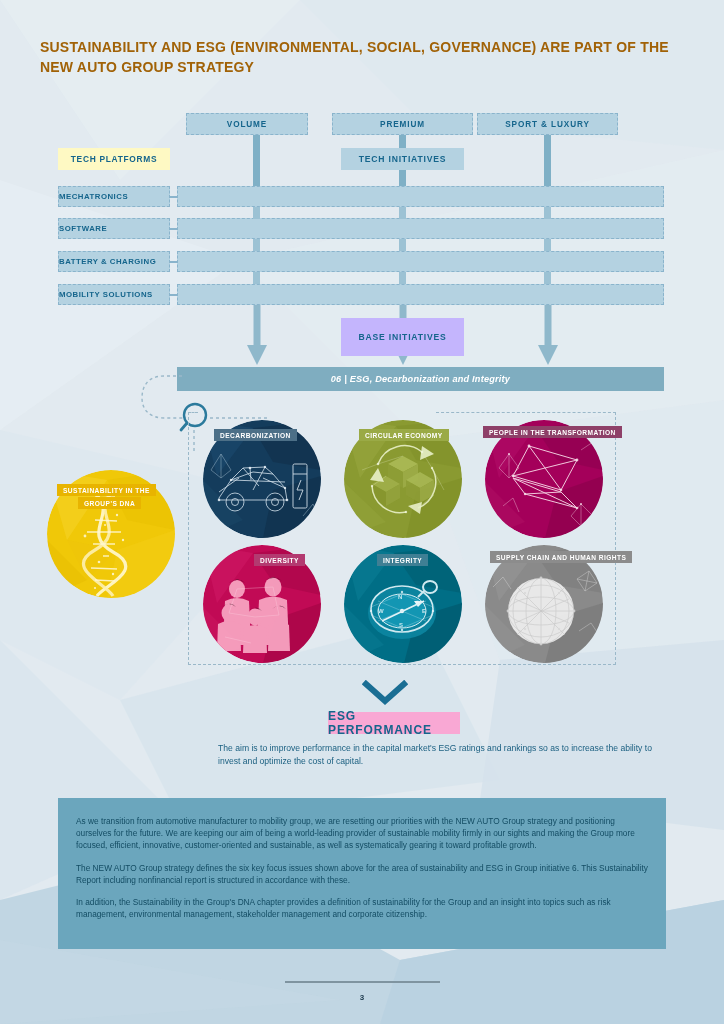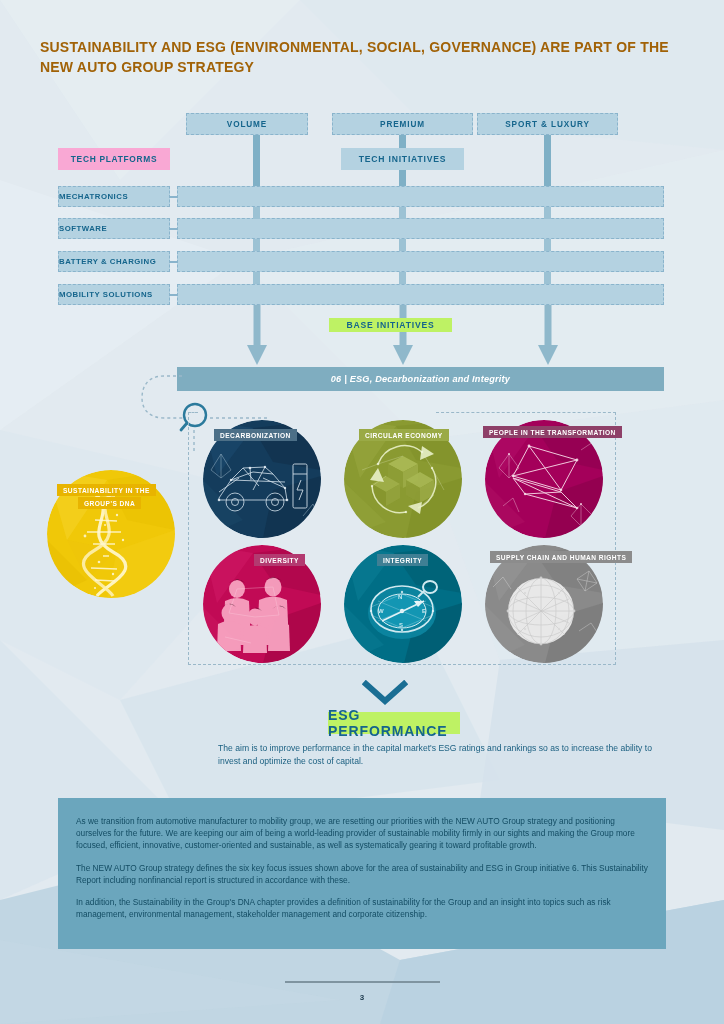--- a/index.html
+++ b/index.html
@@ -60,21 +60,21 @@
     justify-content: center;
   }
   .brand-volume  { left: 186px; top: 113px; width: 122px; }
   .brand-premium { left: 332px; top: 113px; width: 141px; }
   .brand-sport   { left: 477px; top: 113px; width: 141px; }
 
   .tech-platforms-label {
     position: absolute;
     left: 58px; top: 148px;
     width: 112px; height: 22px;
-    background: #f9a8d4;
+    background: #fef9c3;
     color: #15658c;
     font-size: 8.4px;
     font-weight: bold;
     letter-spacing: 0.7px;
     display: flex; align-items: center; justify-content: center;
   }
 
   .tech-initiatives-label {
     position: absolute;
     left: 341px; top: 148px;
@@ -83,23 +83,23 @@
     color: #15658c;
     font-size: 8.6px;
     font-weight: bold;
     letter-spacing: 0.8px;
     display: flex; align-items: center; justify-content: center;
     z-index: 4;
   }
 
   .base-initiatives-label {
     position: absolute;
-    left: 329px; top: 318px;
-    width: 123px; height: 14px;
-    background: #bef264;
+    left: 341px; top: 318px;
+    width: 123px; height: 38px;
+    background: #c4b5fd;
     color: #15658c;
     font-size: 8.6px;
     font-weight: bold;
     letter-spacing: 0.8px;
     display: flex; align-items: center; justify-content: center;
     z-index: 4;
   }
 
   
   .plat-label {
@@ -241,23 +241,23 @@
     white-space: nowrap;
   }
 
   
   .chevron { position: absolute; left: 362px; top: 680px; }
 
   .esg-performance {
     position: absolute;
     left: 328px; top: 712px;
     width: 132px; height: 22px;
-    background: #bef264;
+    background: #f9a8d4;
     color: #15658c;
-    font-size: 14px;
+    font-size: 12px;
     font-weight: bold;
     letter-spacing: 0.9px;
     display: flex; align-items: center; justify-content: center;
   }
 
   .aim-text {
     position: absolute;
     left: 218px; top: 742px;
     width: 450px;
     color: #1a5f80;

